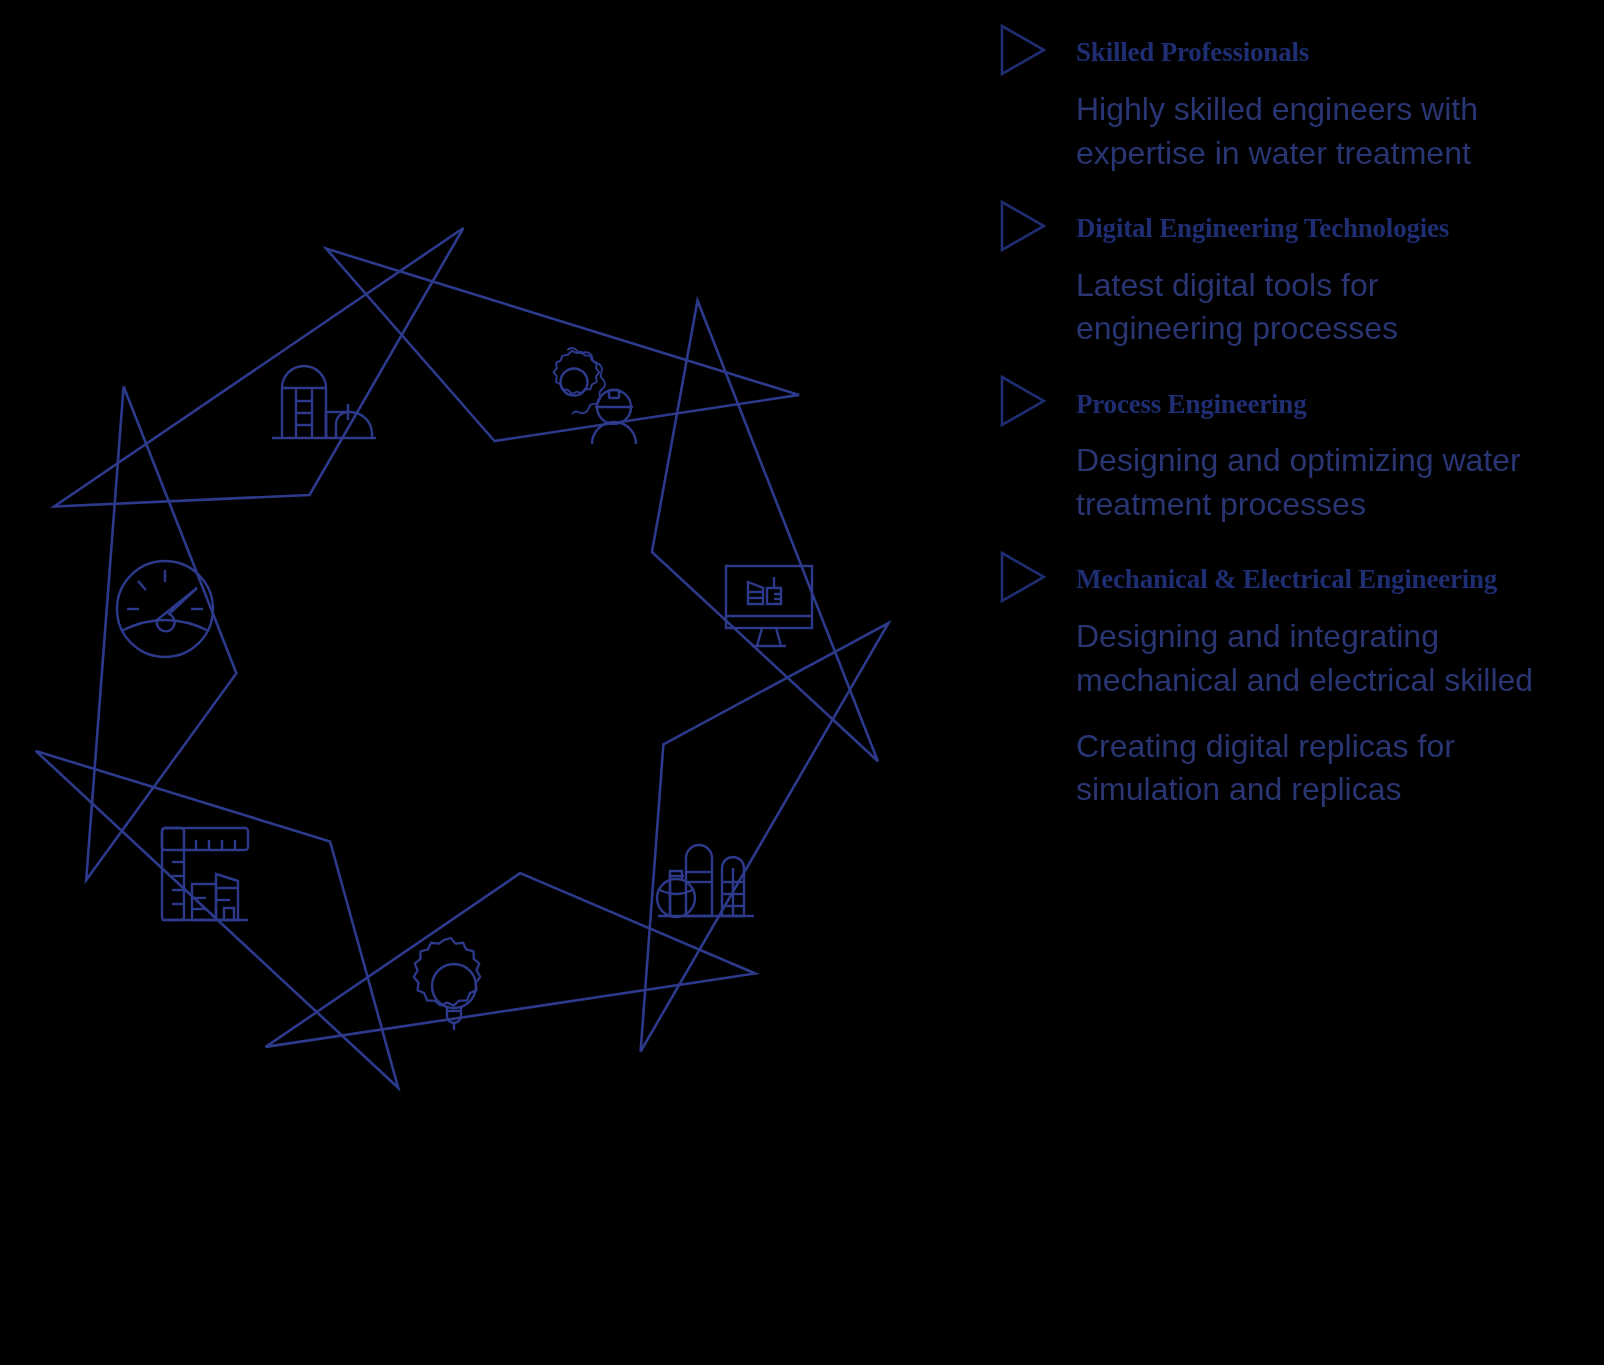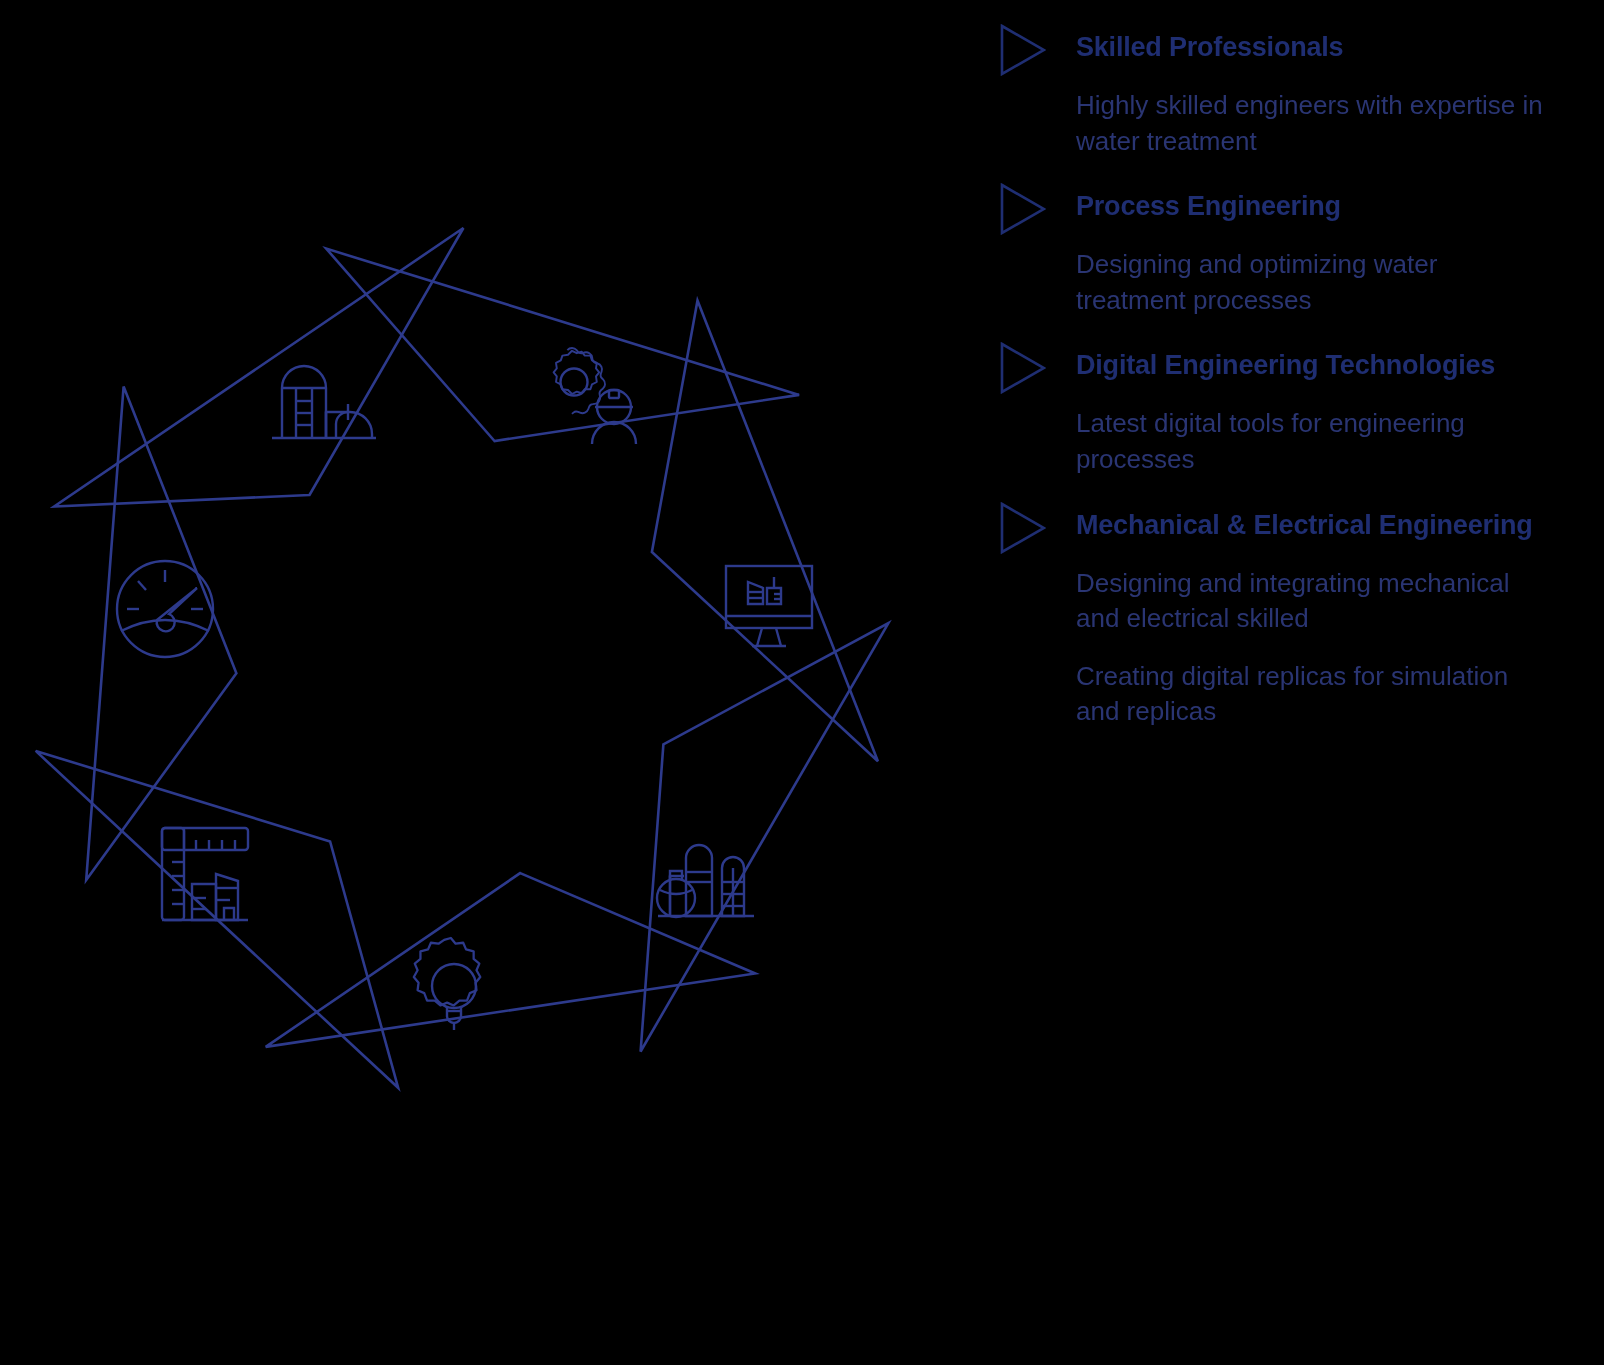--- a/index.html
+++ b/index.html
@@ -40,42 +40,43 @@
     height: 1300px;
   }
 
   
   .legend-item {
     position: relative;
     margin-bottom: 22px;
   }
   .legend-head {
     display: flex;
-    align-items: flex-start;
+    align-items: center;
+    font-family: Liberation Serif, serif;
   }
   .legend-marker {
     flex: 0 0 auto;
     width: 46px;
     height: 52px;
     margin-right: 30px;
     padding-top: 2px;
   }
   .legend-marker svg { display: block; }
 
   .legend-title {
     font-size: 27px;
     font-weight: bold;
     line-height: 1.30;
     letter-spacing: -0.2px;
     color: #1F2E72;
     padding-top: 8px;
     max-width: 470px;
   }
   .legend-desc {
-    font-size: 26px;
+    font-size: 32px;
     line-height: 1.37;
     color: #2A3573;
     margin: 12px 0 0 76px;
     max-width: 478px;
     font-weight: 400;
   }
 
   
   #wheel { display: block; }
 </style>
@@ -275,35 +276,35 @@
       <div class="legend-desc">Highly skilled engineers with expertise in water treatment</div>
     </div>
 
     <div class="legend-item">
       <div class="legend-head">
         <span class="legend-marker">
           <svg width="46" height="52" viewBox="0 0 46 52">
             <polygon points="2,2 44,26 2,50" fill="none" stroke="#1F2E72" stroke-width="2.6"></polygon>
           </svg>
         </span>
-        <div class="legend-title">Process Engineering</div>
+        <div class="legend-title">Digital Engineering Technologies</div>
       </div>
-      <div class="legend-desc">Designing and optimizing water treatment processes</div>
+      <div class="legend-desc">Latest digital tools for engineering processes</div>
     </div>
 
     <div class="legend-item">
       <div class="legend-head">
         <span class="legend-marker">
           <svg width="46" height="52" viewBox="0 0 46 52">
             <polygon points="2,2 44,26 2,50" fill="none" stroke="#1F2E72" stroke-width="2.6"></polygon>
           </svg>
         </span>
-        <div class="legend-title">Digital Engineering Technologies</div>
+        <div class="legend-title">Process Engineering</div>
       </div>
-      <div class="legend-desc">Latest digital tools for engineering processes</div>
+      <div class="legend-desc">Designing and optimizing water treatment processes</div>
     </div>
 
     <div class="legend-item">
       <div class="legend-head">
         <span class="legend-marker">
           <svg width="46" height="52" viewBox="0 0 46 52">
             <polygon points="2,2 44,26 2,50" fill="none" stroke="#1F2E72" stroke-width="2.6"></polygon>
           </svg>
         </span>
         <div class="legend-title">Mechanical &amp; Electrical Engineering</div>

